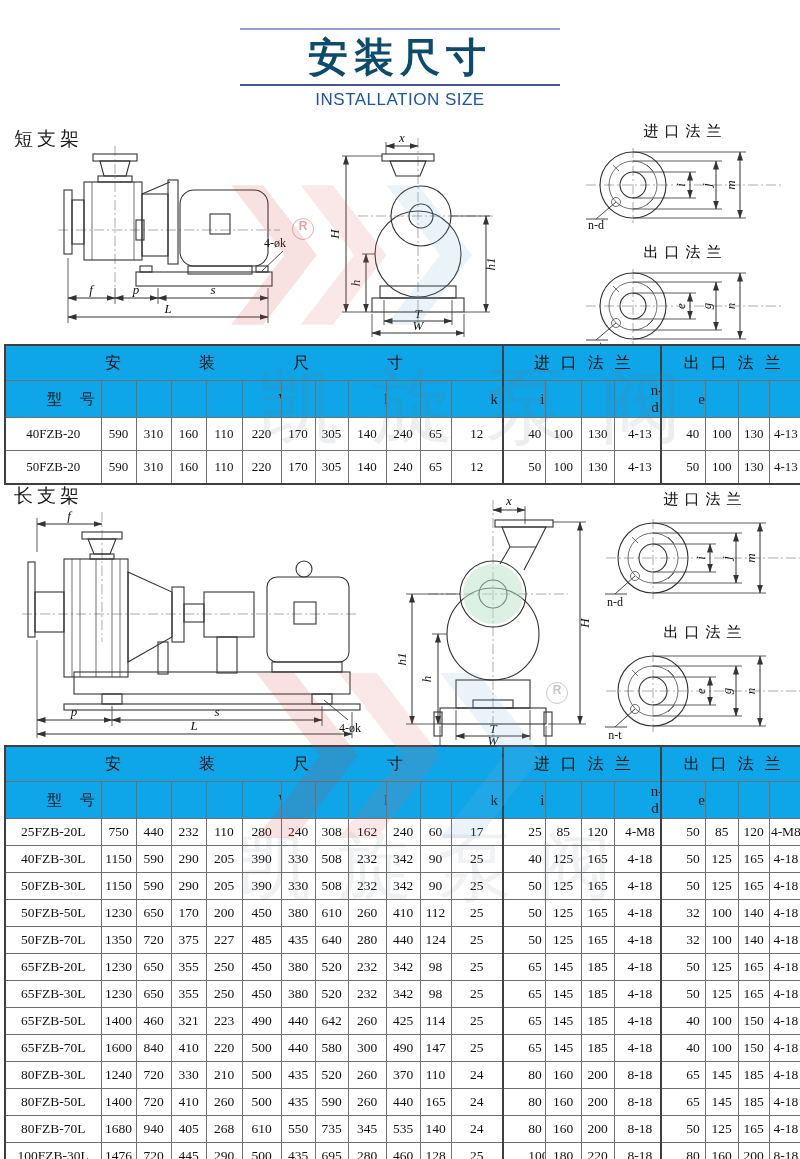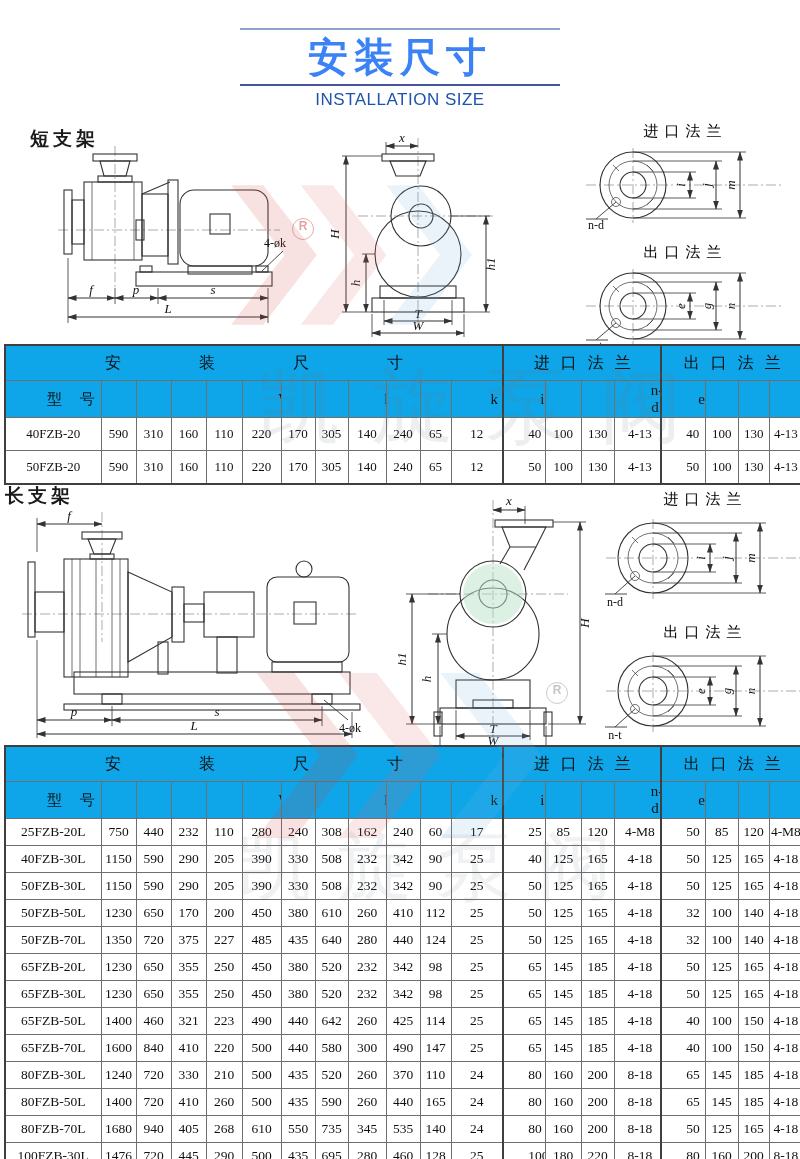--- a/index.html
+++ b/index.html
@@ -5,21 +5,21 @@
   html,body{margin:0;padding:0;background:#fff;}
   #page{position:relative;width:800px;height:1159px;background:#fff;overflow:hidden;
         font-family:"Liberation Serif",serif;color:#111;}
   .abs{position:absolute;}
 
   
   #title-block{left:240px;top:28px;width:320px;text-align:center;}
   .tline1{border-top:2px solid #8fa0cf;margin-bottom:2px;}
   .tline2{border-top:2px solid #44559e;margin-top:2px;}
   #page-title{font-family:"Liberation Sans",sans-serif;font-weight:bold;font-size:40px;
-              color:#3b82f6;letter-spacing:6px;line-height:1.25;margin:0;}
+              color:#0c4a6e;letter-spacing:6px;line-height:1.25;margin:0;}
   #page-subtitle{font-family:"Liberation Sans",sans-serif;font-weight:normal;font-size:17px;
               color:#1c54ae;letter-spacing:0.5px;margin-top:4px;}
 
   .section-label{font-family:"Liberation Sans",sans-serif;font-size:19px;color:#1a1a1a;
               letter-spacing:4px;}
 
   
   svg text{fill:#111;}
   .ol{fill:none;stroke:#333;stroke-width:1.1;}
   .thin{fill:none;stroke:#333;stroke-width:0.7;}
@@ -70,21 +70,21 @@
   </defs>
     </svg>
 
   <div class="abs" id="title-block">
     <div class="tline1"></div>
     <div id="page-title">安装尺寸</div>
     <div class="tline2"></div>
     <div id="page-subtitle">INSTALLATION SIZE</div>
   </div>
 
-  <div class="abs section-label" style="left:30px;top:126px;font-weight:bold;">短支架</div>
+  <div class="abs section-label" style="left:14px;top:126px;">短支架</div>
 
   <svg class="abs" style="left:40px;top:138px;" width="270" height="192" viewBox="0 0 270 192">
     <line class="cl" x1="75" y1="8" x2="75" y2="150"></line>
     <line class="cl" x1="18" y1="92" x2="240" y2="92"></line>
     <rect class="ol" x="53" y="16" width="44" height="7"></rect>
     <polygon class="ol" points="60,23 90,23 86,38 64,38"></polygon>
     <rect class="ol" x="58" y="38" width="34" height="6"></rect>
     <rect class="ol" x="44" y="44" width="58" height="78"></rect>
     <line class="thin" x1="52" y1="44" x2="52" y2="122"></line>
     <line class="thin" x1="94" y1="44" x2="94" y2="122"></line>
@@ -300,21 +300,21 @@
           <td>130</td>
           <td class="c-left">4-13</td>
           <td class="c-right sep">50</td>
           <td>100</td>
           <td>130</td>
           <td>4-13</td>
         </tr>
       </tbody>
   </table>
 
-  <div class="abs section-label" style="left:5px;top:483px;font-weight:bold;">长支架</div>
+  <div class="abs section-label" style="left:14px;top:483px;">长支架</div>
 
   <svg class="abs" style="left:12px;top:492px;" width="365" height="250" viewBox="0 0 365 250">
     <line class="cl" x1="90" y1="20" x2="90" y2="150"></line>
     <line class="cl" x1="10" y1="122" x2="345" y2="122"></line>
     <line class="ext" x1="25" y1="60" x2="25" y2="26"></line>
     <line class="dim" x1="25" y1="32" x2="90" y2="32"></line>
     <text class="dml" x="57" y="28" text-anchor="middle">f</text>
     <rect class="ol" x="70" y="40" width="40" height="7"></rect>
     <polygon class="ol" points="76,47 104,47 98,62 82,62"></polygon>
     <rect class="ol" x="78" y="62" width="24" height="5"></rect>

